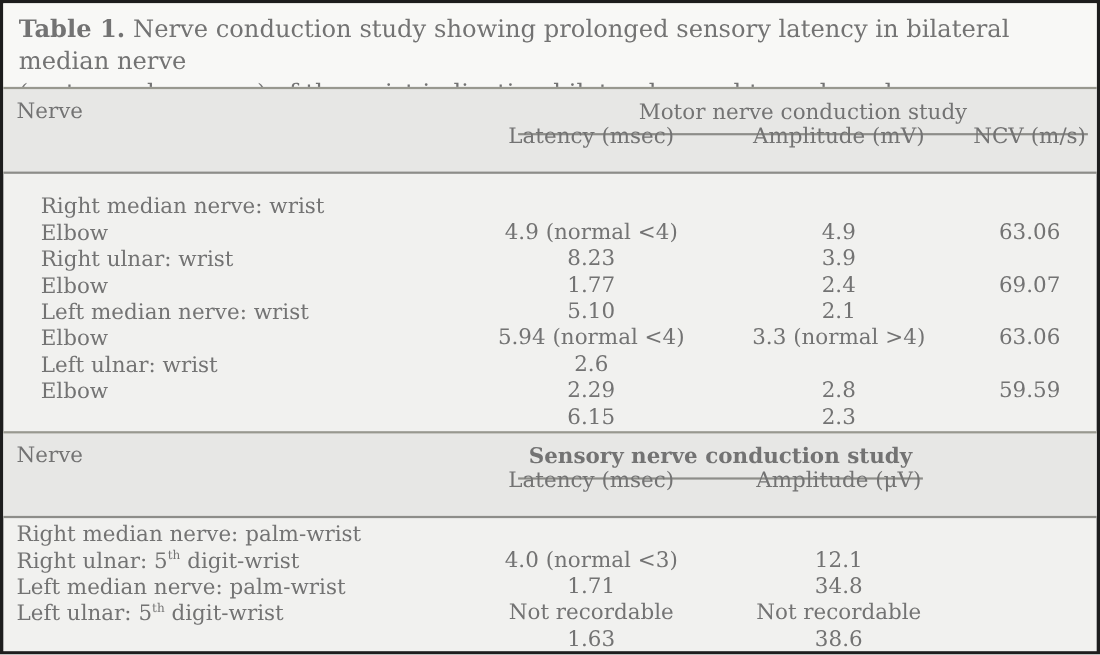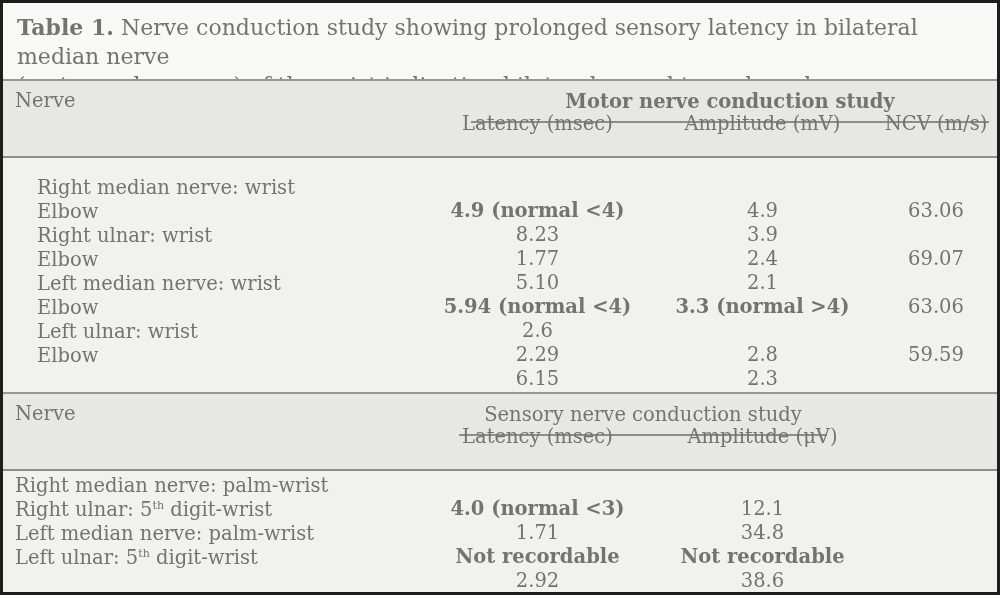--- a/index.html
+++ b/index.html
@@ -15,37 +15,37 @@
   }
   .caption .cap-label{font-weight:bold;}
   .band{
     position:relative;box-sizing:border-box;height:79px;
     background:#e7e7e5;border-top:2px solid #98988f;border-bottom:2px solid #8d8d89;
   }
   .group-head{
     position:absolute;top:9px;text-align:center;font-size:19.5px;
     padding-bottom:8px;border-bottom:2px solid #8d8d89;
   }
-  .motor-band .group-head{left:468px;right:8px;font-weight:bold;}
-  .sensory-band .group-head{left:456px;width:368px;}
+  .motor-band .group-head{left:468px;right:8px;}
+  .sensory-band .group-head{left:468px;width:368px;font-weight:bold;}
   .col-row{
     position:absolute;bottom:21px;left:0;right:0;
     display:grid;grid-template-columns:415px 215px 235px 112px;
     padding-left:12px;font-size:19.5px;
   }
   .c2,.c3,.c4{text-align:center;margin-top:23px;}
   .tbody{font-size:19.5px;box-sizing:border-box;}
   .motor-body{height:234px;padding-top:18px;}
   .sensory-body{height:137px;padding-top:3px;}
   .row{
     display:grid;grid-template-columns:415px 215px 235px 112px;
     padding-left:12px;height:24px;line-height:24px;
   }
   .motor-body .c1{box-sizing:border-box;padding-left:22px;}
-  .bd{font-weight:bold;}
+  .bd{font-weight:normal;}
   sup{font-size:11px;vertical-align:super;line-height:0;}
 </style>
 </head>
 <body>
 
 <div class="fig">
 
   <div class="caption">
     <div class="cap-line"><span class="cap-label">Table 1.</span> <span>Nerve conduction study showing prolonged sensory latency in bilateral median nerve</span></div>
     <div class="cap-line">(motor and sensory) of the wrist indicating bilateral carpal tunnel syndrome</div>
@@ -135,19 +135,19 @@
       <span class="c4"></span>
     </div>
     <div class="row">
       <span class="c1">Left median nerve: palm-wrist</span>
       <span class="c2 bd">Not recordable</span>
       <span class="c3 bd">Not recordable</span>
       <span class="c4"></span>
     </div>
     <div class="row">
       <span class="c1"><span>Left ulnar: 5</span><sup>th</sup><span> digit-wrist</span></span>
-      <span class="c2">2.92</span>
+      <span class="c2">1.63</span>
       <span class="c3">38.6</span>
       <span class="c4"></span>
     </div>
   </div>
 
 </div>
 
 </body></html>

